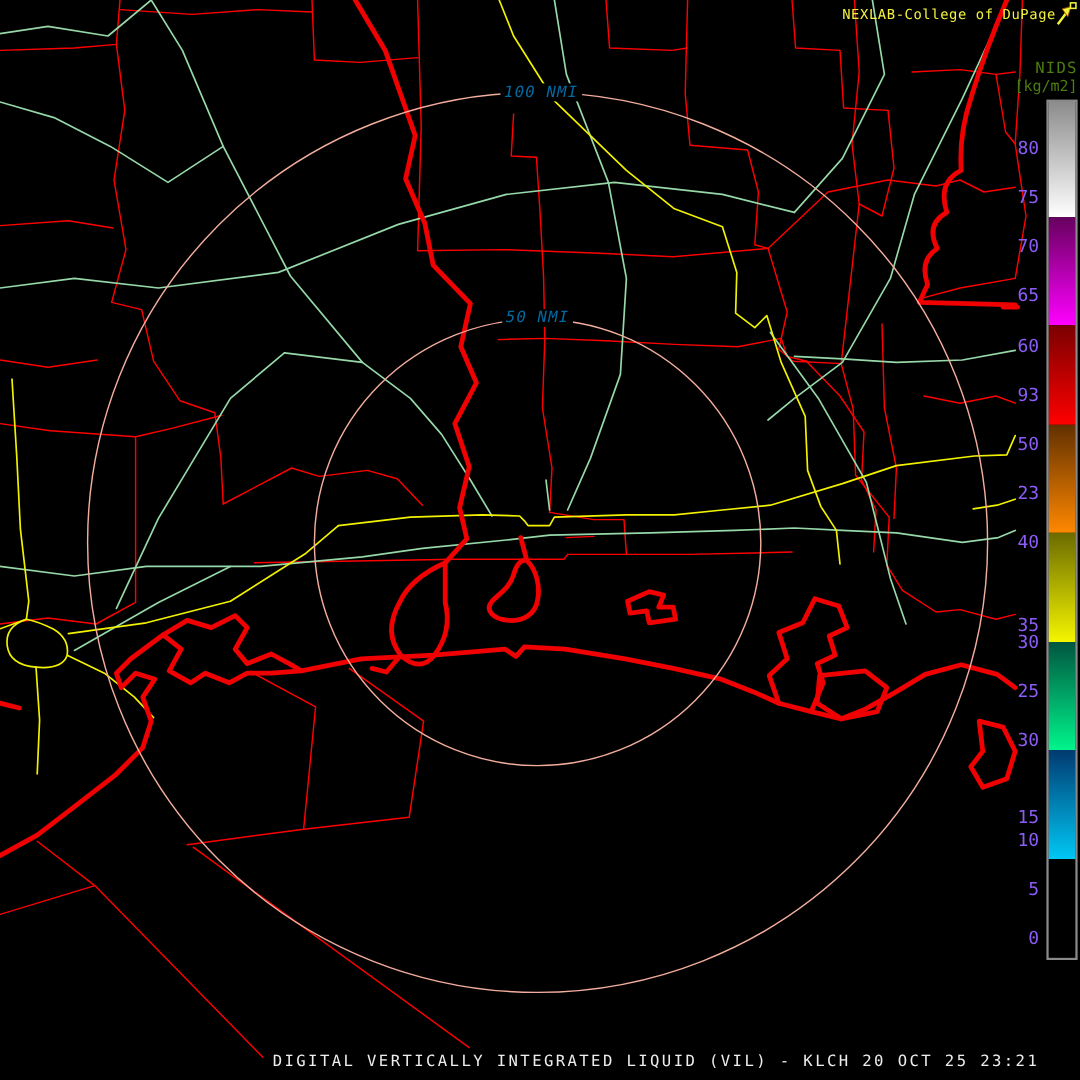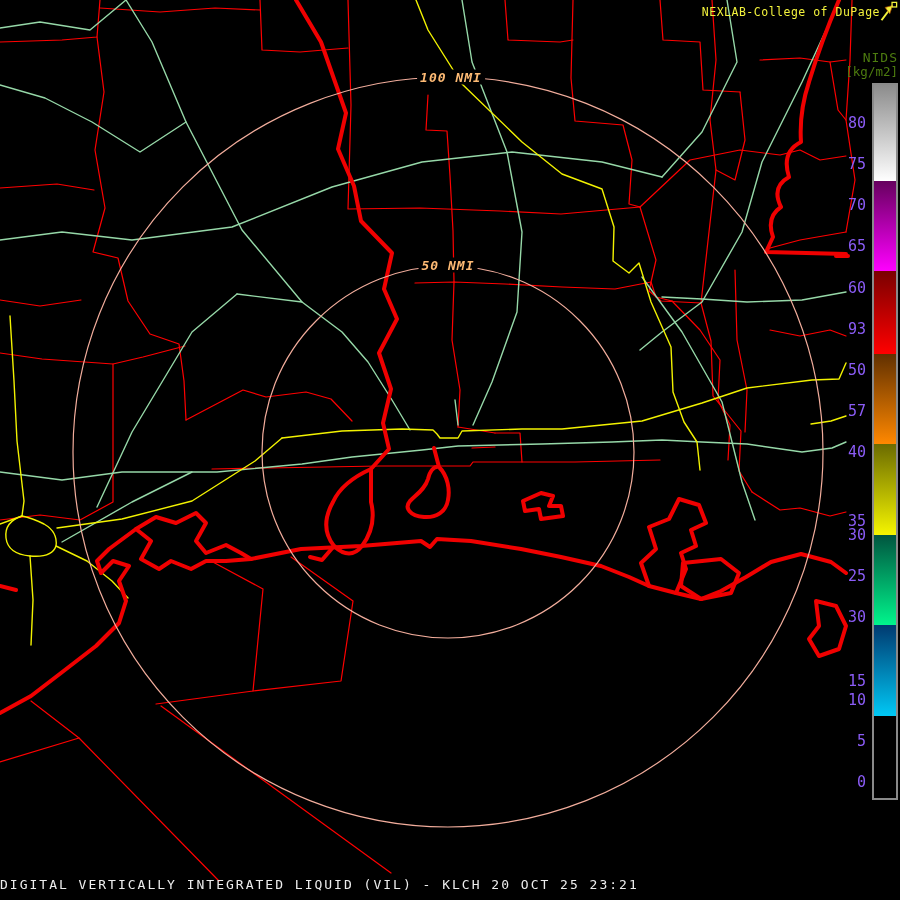--- a/index.html
+++ b/index.html
@@ -10,24 +10,24 @@
          letter-spacing:0.5px;white-space:nowrap;}
   .cursor{position:absolute;top:1px;right:2px;width:22px;height:22px;}
   .units{position:absolute;top:51px;right:2px;text-align:right;color:#4d7c0f;line-height:1.05;}
   .units .u1{font-size:13px;letter-spacing:1px;}
   .units .u2{font-size:12.5px;}
   .colorbar{position:absolute;left:872px;top:83px;width:22px;height:713px;
             border:2px solid #8a8a8a;background:#000;}
   .cb-seg{position:absolute;left:0;right:0;}
   .cb-tick{position:absolute;left:828px;width:38px;text-align:right;color:#8b5cf6;
            font-size:15px;height:18px;line-height:18px;}
-  .ring-label{position:absolute;transform:translate(-50%,-50%);color:#fdba74;
-              font-style:italic;font-weight:bold;font-size:13px;background:#000;
+  .ring-label{position:absolute;transform:translate(-50%,-50%);color:#0369a1;
+              font-style:italic;font-weight:normal;font-size:13px;background:#000;
               padding:0 3px;white-space:nowrap;letter-spacing:1px;}
-  .footer{position:absolute;left:0;top:877px;width:866px;text-align:left;color:#ededed;
+  .footer{position:absolute;left:0;top:877px;width:866px;text-align:right;color:#ededed;
           font-size:13px;letter-spacing:2px;white-space:nowrap;}
 </style>
 </head>
 <body>
 
 <div class="stage">
 
   <svg class="map" id="map-svg" width="900" height="900" viewBox="0 0 900 900">
       <g stroke="#ff0000" stroke-width="1.2" fill="none" stroke-linecap="round" stroke-linejoin="round">
         <path d="M0,42 L62,40 L97,37 L100,0"></path>
@@ -142,21 +142,21 @@
       <div class="cb-seg" style="top: 631.105px; height: 81.8953px; background: linear-gradient(rgb(0, 0, 0), rgb(0, 0, 0));"></div>
     </div>
   <div id="colorbar-ticks">
       <div class="cb-tick" style="top: 113.899px;">80</div>
       <div class="cb-tick" style="top: 155.094px;">75</div>
       <div class="cb-tick" style="top: 196.289px;">70</div>
       <div class="cb-tick" style="top: 237.484px;">65</div>
       <div class="cb-tick" style="top: 278.679px;">60</div>
       <div class="cb-tick" style="top: 319.873px;">93</div>
       <div class="cb-tick" style="top: 361.068px;">50</div>
-      <div class="cb-tick" style="top: 402.263px;">57</div>
+      <div class="cb-tick" style="top: 402.263px;">23</div>
       <div class="cb-tick" style="top: 443.458px;">40</div>
       <div class="cb-tick" style="top: 512px; text-align: right;">35</div>
       <div class="cb-tick" style="top: 525.847px;">30</div>
       <div class="cb-tick" style="top: 567.042px;">25</div>
       <div class="cb-tick" style="top: 608.237px;">30</div>
       <div class="cb-tick" style="top: 649.432px; margin-top: 23px;">15</div>
       <div class="cb-tick" style="top: 690.627px;">10</div>
       <div class="cb-tick" style="top: 731.822px;">5</div>
       <div class="cb-tick" style="top: 773.016px;">0</div>
     </div>

